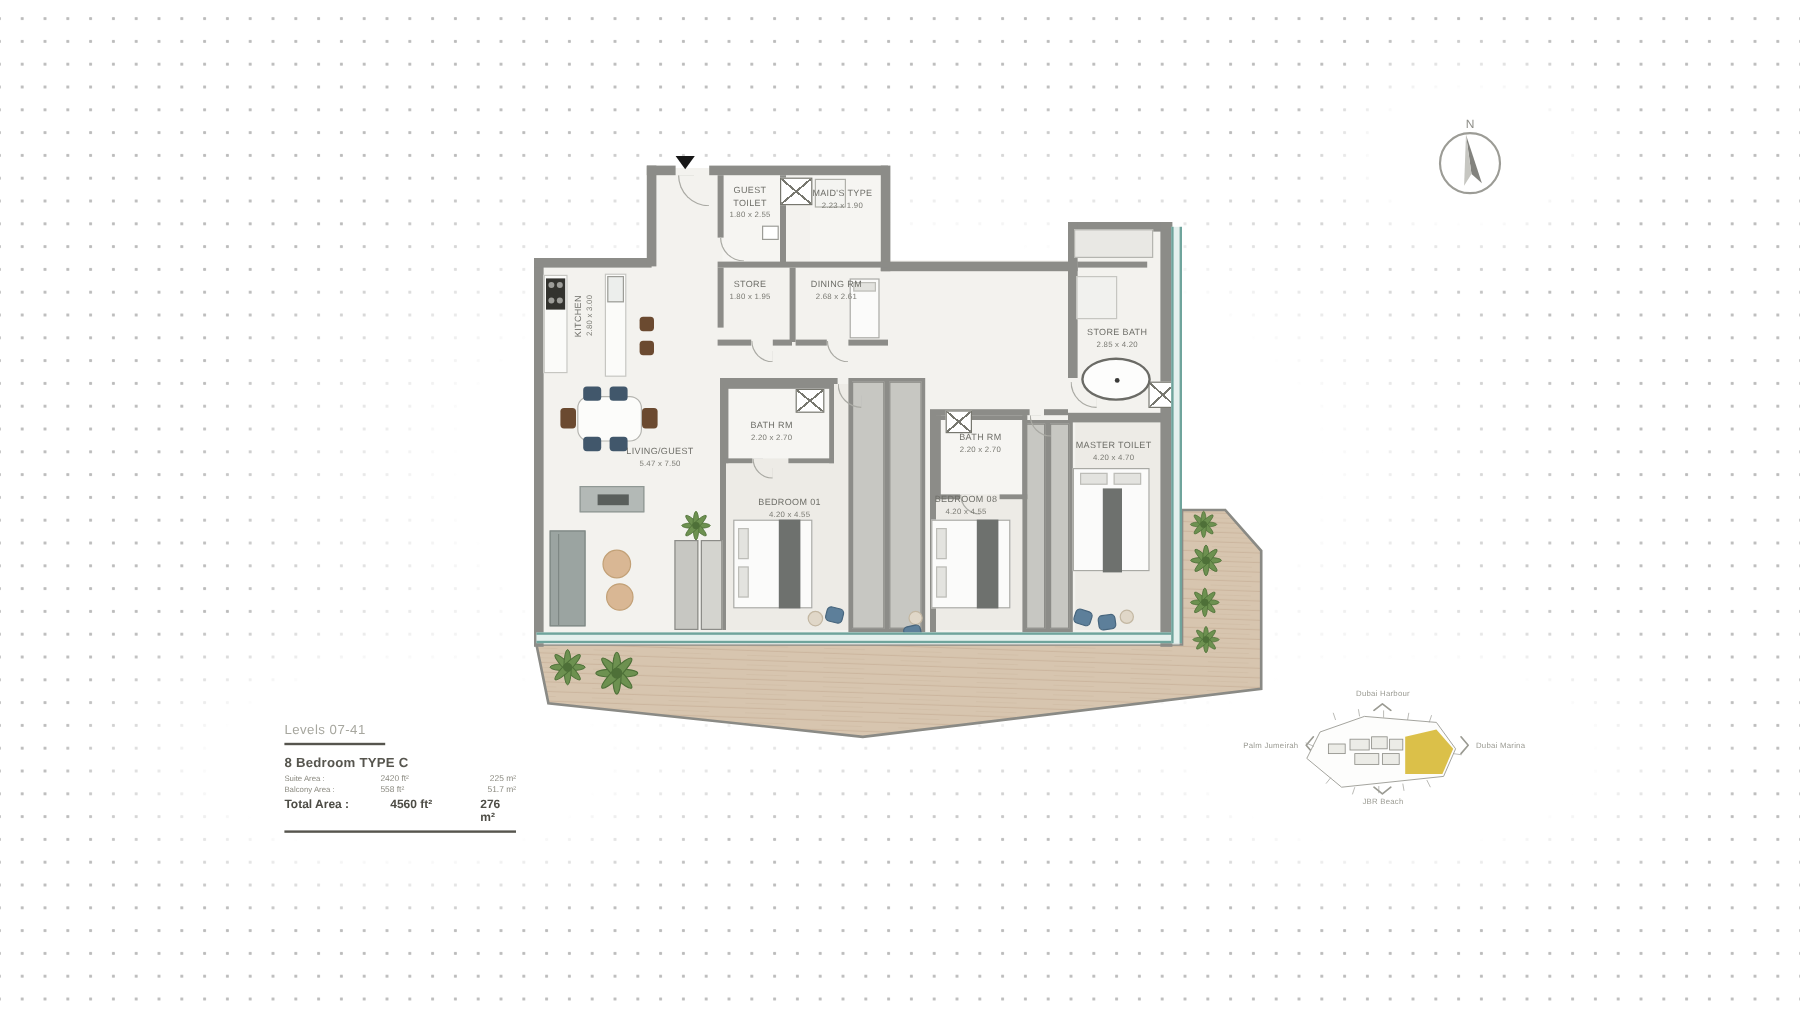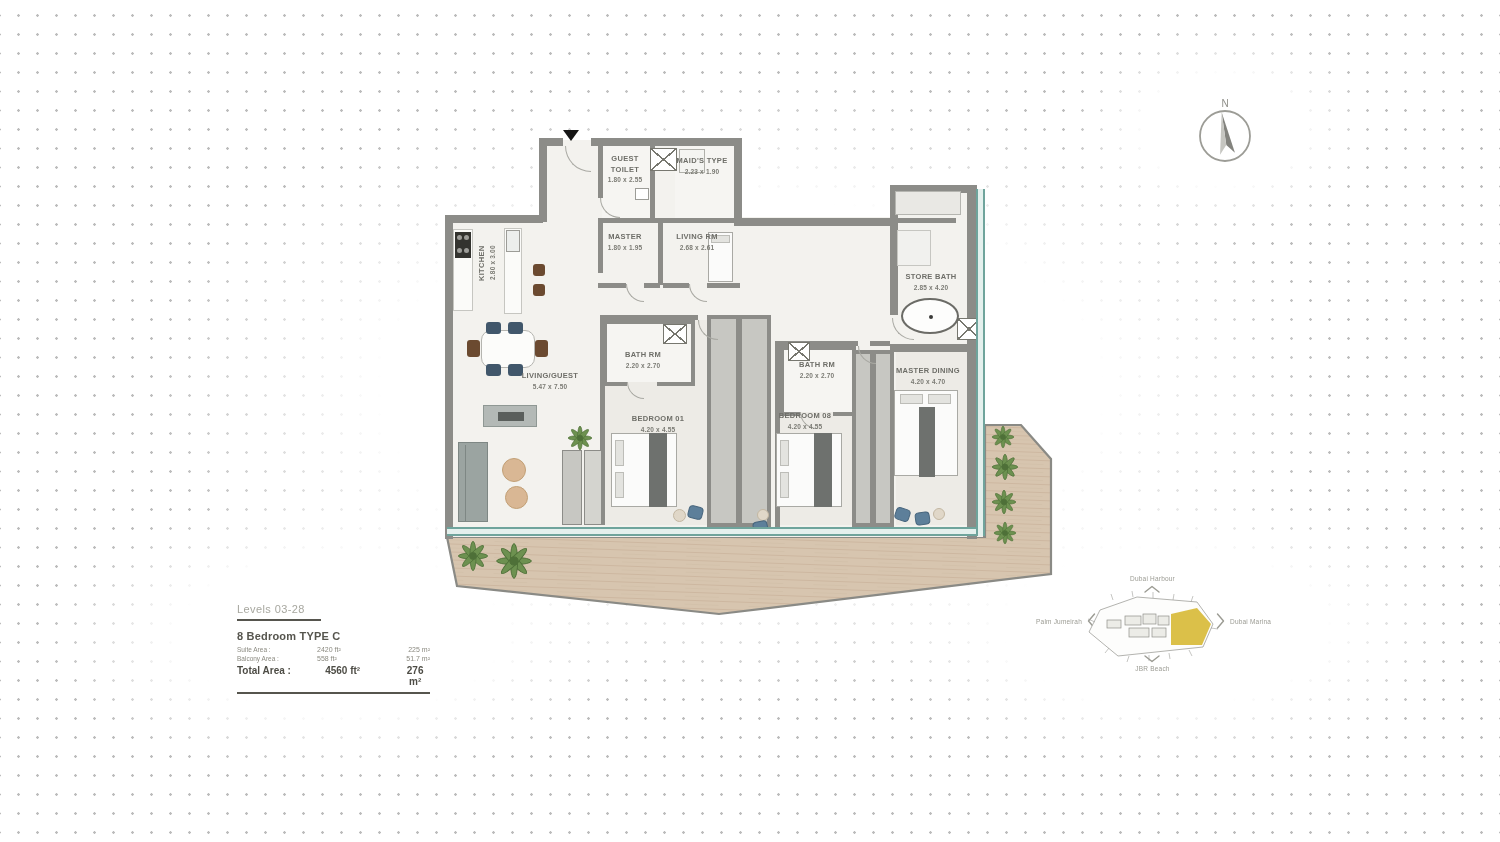--- a/index.html
+++ b/index.html
@@ -34,34 +34,34 @@
   .pillow{background:#e3e3df;border:1px solid #bdbdb8;box-sizing:border-box;}
   .throw{background:#6e716e;}
   .chairB{background:#5d7f9a;border:1px solid #47657d;border-radius:4px;box-sizing:border-box;}
   .chairD{background:#41576b;border-radius:3px;}
   .chairBr{background:#6b4a30;border-radius:3px;}
   .sidetbl{background:#e0d7c8;border:1px solid #c3b7a2;border-radius:50%;box-sizing:border-box;}
   .pouf{background:#d9b794;border:1px solid #c2a076;border-radius:50%;box-sizing:border-box;}
   .sofa{background:#9ba4a1;border:1px solid #7e8784;box-sizing:border-box;}
   .tvunit{background:#b3b9b6;border:1px solid #8f9894;box-sizing:border-box;}
   .tv{background:#5a5f5c;}
-  .rlabel{font-size:7.5px;color:#6e6e68;text-align:center;line-height:1.4;letter-spacing:0.3px;font-weight:bold;}
+  .rlabel{font-size:7.5px;color:#6e6e68;text-align:center;line-height:1.4;letter-spacing:0.3px;}
   .rlabel .dim{font-size:6.5px;color:#7b7b74;letter-spacing:0.2px;}
   .vlab{writing-mode:vertical-rl;transform:rotate(180deg);}
   .arrow{width:0;height:0;border-left:8px solid rgba(0,0,0,0);border-right:8px solid rgba(0,0,0,0);
     border-top:11px solid #161616;}
   
   #legend{left:237px;top:599px;width:193px;}
   .lvl{font-size:11px;color:#a7a79f;letter-spacing:0.4px;display:inline-block;
     border-bottom:2.5px solid #56554e;padding:0 16px 4px 0;}
   .ut{font-size:11px;font-weight:bold;color:#56554e;margin-top:9px;margin-bottom:4px;letter-spacing:0.2px;}
   .arow{display:flex;align-items:baseline;font-size:6.5px;color:#8b8a80;margin:2px 0;}
   .arow .lab{width:80px;}
   .arow .ft{width:66px;font-size:7px;}
-  .arow .m2{margin-left:auto;font-size:7px;text-align:center;}
+  .arow .m2{margin-left:auto;font-size:7px;text-align:left;}
   .arow.total{font-size:10px;font-weight:bold;color:#4d4c45;margin-top:3px;gap:13px;}
   .arow.total .ft,.arow.total .m2{font-size:10px;font-weight:bold;color:#4d4c45;}
   .legrule{border-bottom:2.5px solid #56554e;margin-top:5px;}
   
   #keyplan{left:1030px;top:573px;width:250px;height:115px;}
   .kplab{font-size:6.5px;color:#9b9b93;letter-spacing:0.2px;}
   
   #compass{left:1196px;top:94px;width:58px;height:70px;}
 </style>
 </head>
@@ -247,25 +247,25 @@
     </div>
     <div class="abs rlabel" style="left:157px;top:26px;width:46px">
       <div>GUEST TOILET</div>
       <div class="dim">1.80 x 2.55</div>
     </div>
     <div class="abs rlabel" style="left:228px;top:28px;width:58px">
       <div>MAID'S TYPE</div>
       <div class="dim">2.23 x 1.90</div>
     </div>
     <div class="abs rlabel" style="left:157px;top:104px;width:46px">
-      <div>MASTER</div>
+      <div>STORE</div>
       <div class="dim">1.80 x 1.95</div>
     </div>
     <div class="abs rlabel" style="left:215px;top:104px;width:74px">
-      <div>LIVING RM</div>
+      <div>DINING RM</div>
       <div class="dim">2.68 x 2.61</div>
     </div>
     <div class="abs rlabel" style="left:55px;top:243px;width:100px">
       <div>LIVING/GUEST</div>
       <div class="dim">5.47 x 7.50</div>
     </div>
     <div class="abs rlabel" style="left:168px;top:222px;width:60px">
       <div>BATH RM</div>
       <div class="dim">2.20 x 2.70</div>
     </div>
@@ -279,21 +279,21 @@
     </div>
     <div class="abs rlabel" style="left:320px;top:283px;width:80px">
       <div>BEDROOM 08</div>
       <div class="dim">4.20 x 4.55</div>
     </div>
     <div class="abs rlabel" style="left:455px;top:144px;width:62px">
       <div>STORE BATH</div>
       <div class="dim">2.85 x 4.20</div>
     </div>
     <div class="abs rlabel" style="left:445px;top:238px;width:76px">
-      <div>MASTER DINING</div>
+      <div>MASTER TOILET</div>
       <div class="dim">4.20 x 4.70</div>
     </div>
 
     <svg class="abs" style="left:0;top:0;width:615px;height:505px;pointer-events:none" viewBox="0 0 615 505">
       <defs>
         <symbol id="plant" viewBox="-12 -12 24 24">
           <g fill="#6d9150" stroke="#4e7038" stroke-width="0.6">
             <ellipse rx="11" ry="2.3"></ellipse>
             <ellipse rx="11" ry="2.3" transform="rotate(45)"></ellipse>
             <ellipse rx="11" ry="2.3" transform="rotate(90)"></ellipse>
@@ -308,21 +308,21 @@
       <use href="#plant" x="546" y="297" width="24" height="24"></use>
       <use href="#plant" x="546" y="325" width="28" height="28"></use>
       <use href="#plant" x="546" y="361" width="26" height="26"></use>
       <use href="#plant" x="548" y="393" width="24" height="24"></use>
     </svg>
 
     <div class="abs arrow" style="left:118px;top:2px"></div>
   </div>
 
   <div id="legend" class="abs">
-    <div class="lvl">Levels 03-28</div>
+    <div class="lvl">Levels 07-41</div>
     <div class="ut">8 Bedroom  TYPE C</div>
     <div class="arow">
       <span class="lab">Suite Area :</span>
       <span class="ft">2420 ft²</span>
       <span class="m2">225 m²</span>
     </div>
     <div class="arow">
       <span class="lab">Balcony Area :</span>
       <span class="ft">558 ft²</span>
       <span class="m2">51.7 m²</span>

